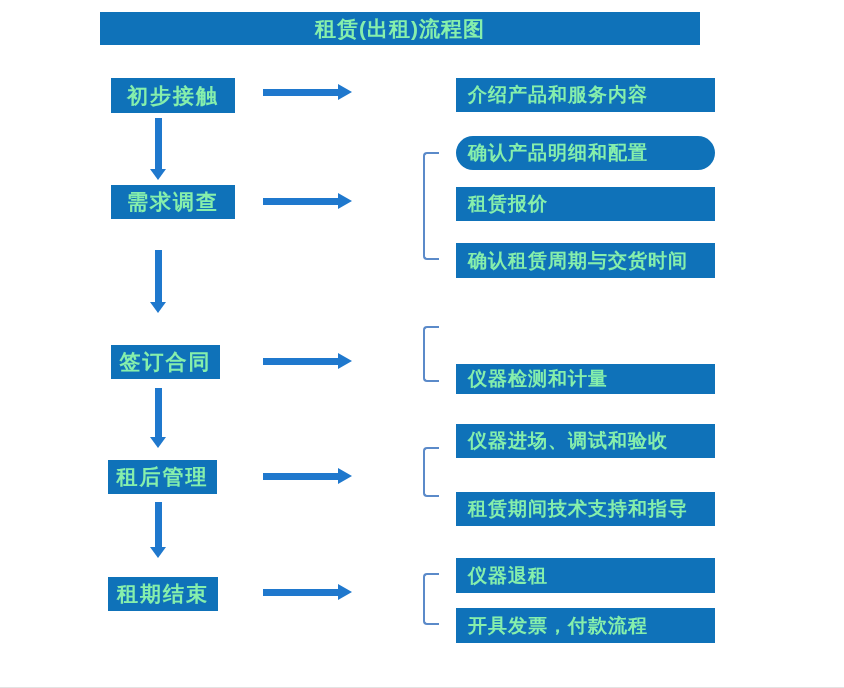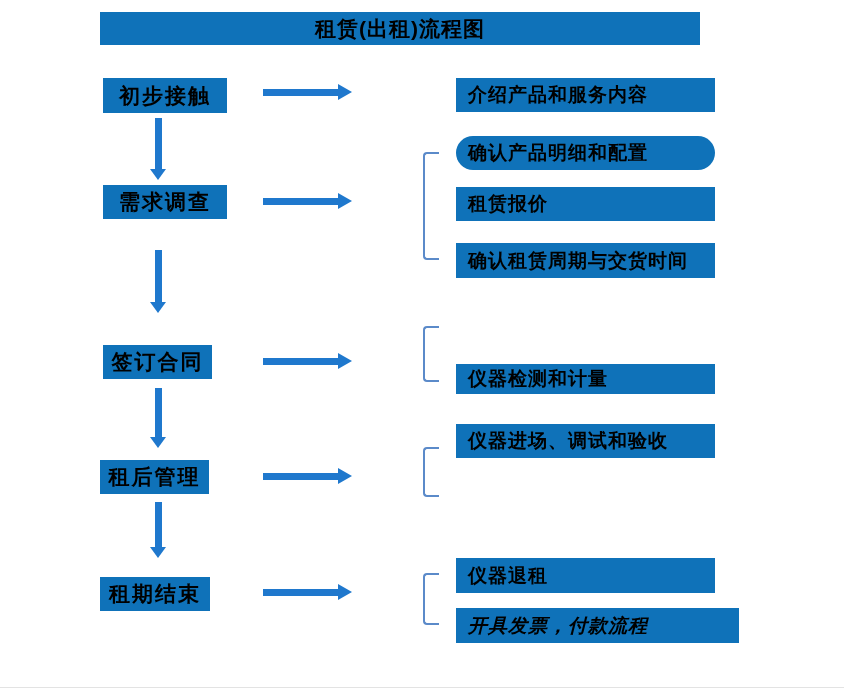--- a/index.html
+++ b/index.html
@@ -13,36 +13,37 @@
     width:844px;height:688px;
     background:#ffffff;
     overflow:hidden;
     font-family:"Liberation Sans","DejaVu Sans",sans-serif;
     border-bottom:1px solid #e3e3e3;
     box-sizing:border-box;
   }
   .box{
     position:absolute;
     background:var(--box);
-    color:#000000;
+    color:#86efac;
     font-weight:bold;
     display:flex;
     align-items:center;
     box-sizing:border-box;
   }
   .title-bar{
     justify-content:center;
     font-size:21px;
     letter-spacing:1px;
   }
   .step{
     justify-content:center;
     font-size:21px;
     letter-spacing:2px;
     white-space:nowrap;
+    margin-left:8px;
   }
   .out{
     justify-content:flex-start;
     padding-left:12px;
     font-size:19px;
     letter-spacing:1px;
     white-space:nowrap;
     margin-left:13px;
   }
   .harrow{position:absolute;width:89px;height:17px;}
@@ -123,17 +124,18 @@
 
   <div class="box out" style="left:443px;top:78px;width:259px;height:34px;">介绍产品和服务内容</div>
 
   <div class="box out" style="left:443px;top:136px;width:259px;height:34px;border-radius:17px;">确认产品明细和配置</div>
   <div class="box out" style="left:443px;top:187px;width:259px;height:34px;">租赁报价</div>
   <div class="box out" style="left:443px;top:243px;width:259px;height:35px;">确认租赁周期与交货时间</div>
 
   <div class="box out" style="left:443px;top:364px;width:259px;height:30px;">仪器检测和计量</div>
 
   <div class="box out" style="left:443px;top:424px;width:259px;height:34px;">仪器进场、调试和验收</div>
+  <div class="box out" style="left:443px;top:492px;width:259px;height:34px;">租赁期间技术支持和指导</div>
 
   <div class="box out" style="left:443px;top:558px;width:259px;height:35px;">仪器退租</div>
-  <div class="box out" style="left:443px;top:608px;width:283px;height:35px;font-style:italic;">开具发票，付款流程</div>
+  <div class="box out" style="left:443px;top:608px;width:259px;height:35px;">开具发票，付款流程</div>
 
 </div>
 
 </body></html>

